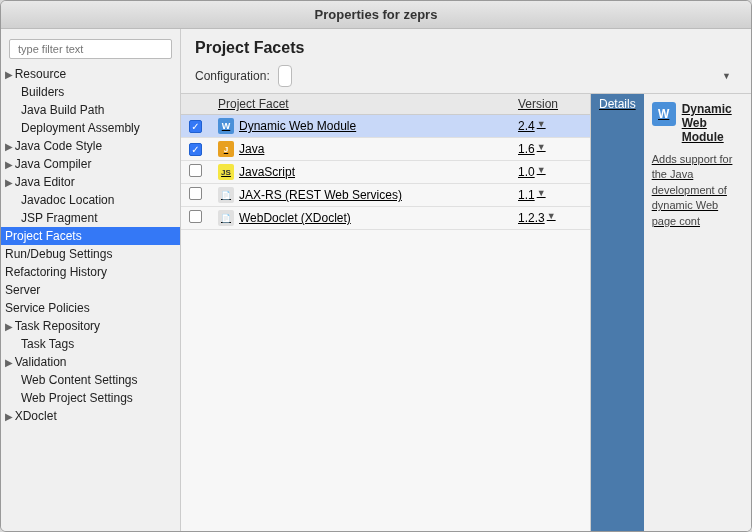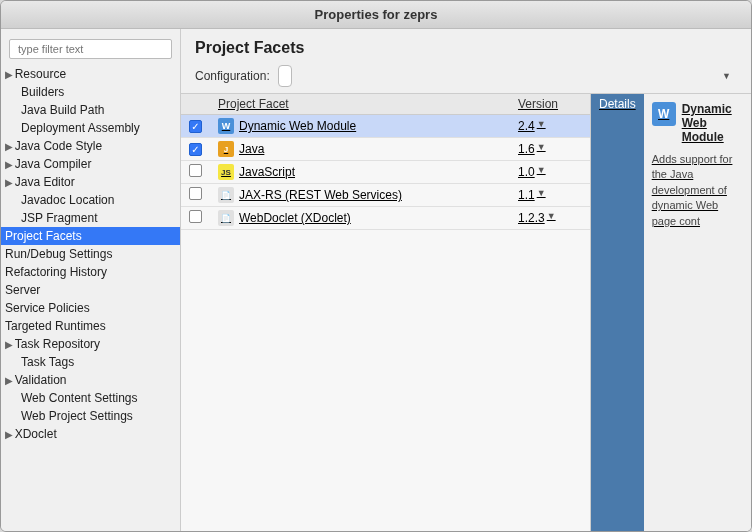--- a/index.html
+++ b/index.html
@@ -377,23 +377,20 @@
             <span>Run/Debug Settings</span>
           </div>
           <div class="sidebar-item group">
             <span>Refactoring History</span>
           </div>
           <div class="sidebar-item group">
             <span>Server</span>
           </div>
           <div class="sidebar-item group">
             <span>Service Policies</span>
-          </div>
-          <div class="sidebar-item group">
-            <span>Targeted Runtimes</span>
           </div>
           <div class="sidebar-item group">
             <span class="arrow">▶ </span>
             <span>Task Repository</span>
           </div>
           <div class="sidebar-item sub">
             <span>Task Tags</span>
           </div>
           <div class="sidebar-item group">
             <span class="arrow">▶ </span>

